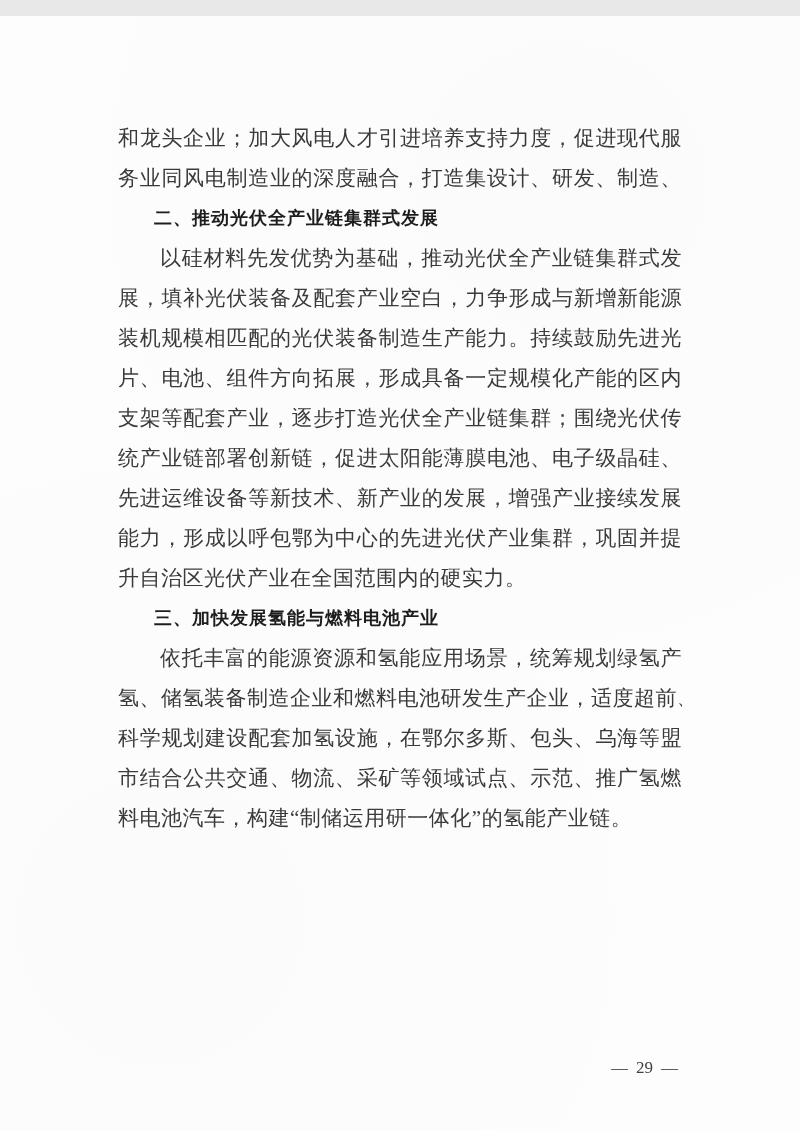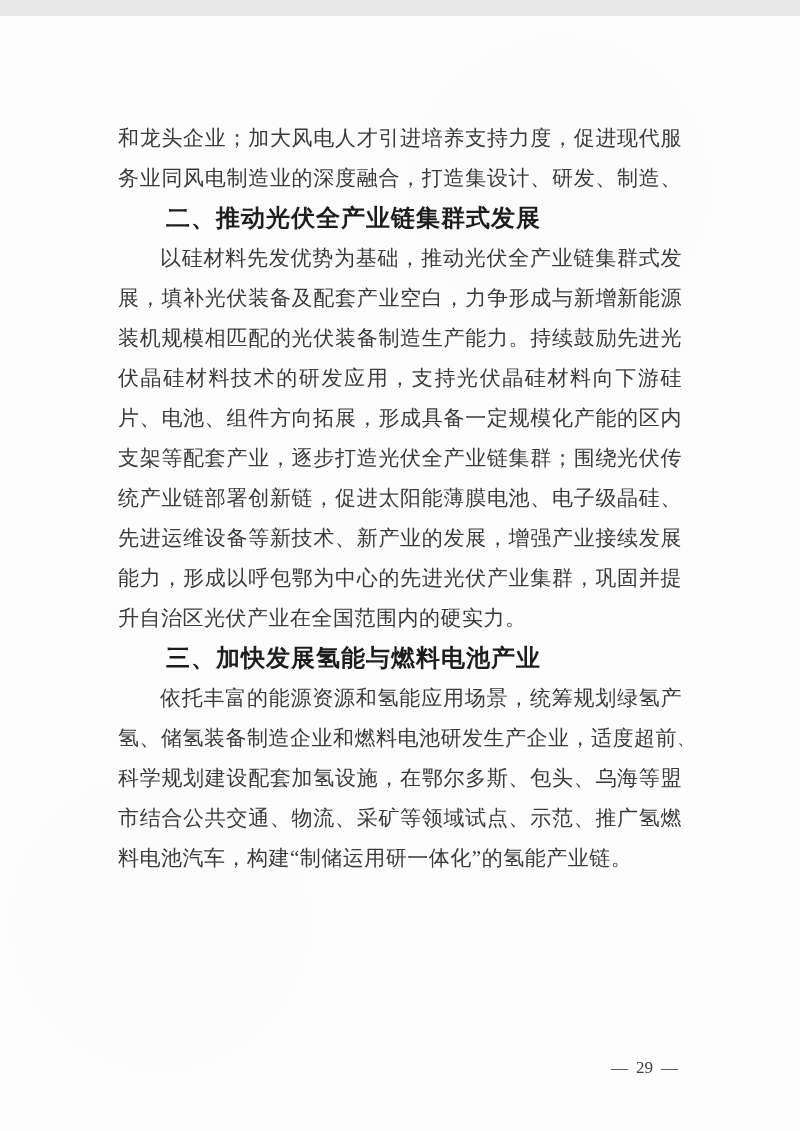--- a/index.html
+++ b/index.html
@@ -39,21 +39,21 @@
   .line.el {
     text-align: left;
     text-align-last: left;
   }
   .line.indent {
     text-indent: 2em;
   }
   .line.heading {
     font-family: "Liberation Sans", "DejaVu Sans", sans-serif;
     font-weight: bold;
-    font-size: 24px;
+    font-size: 18px;
     color: #1d1d1d;
     text-indent: 2em;
     text-align: left;
     text-align-last: left;
     letter-spacing: 1px;
   }
   .page-footer {
     position: absolute;
     top: 1042px;
     right: 122px;
@@ -75,21 +75,20 @@
     <div class="para">
       <div class="line jl">和龙头企业；加大风电人才引进培养支持力度，促进现代服</div>
       <div class="line jl">务业同风电制造业的深度融合，打造集设计、研发、制造、</div>
     </div>
 
     <section>
       <h2 class="line heading" style="margin:0">二、推动光伏全产业链集群式发展</h2>
       <div class="line jl indent">以硅材料先发优势为基础，推动光伏全产业链集群式发</div>
       <div class="line jl">展，填补光伏装备及配套产业空白，力争形成与新增新能源</div>
       <div class="line jl">装机规模相匹配的光伏装备制造生产能力。持续鼓励先进光</div>
-      <div class="line jl">伏晶硅材料技术的研发应用，支持光伏晶硅材料向下游硅</div>
       <div class="line jl">片、电池、组件方向拓展，形成具备一定规模化产能的区内</div>
       <div class="line jl">支架等配套产业，逐步打造光伏全产业链集群；围绕光伏传</div>
       <div class="line jl">统产业链部署创新链，促进太阳能薄膜电池、电子级晶硅、</div>
       <div class="line jl">先进运维设备等新技术、新产业的发展，增强产业接续发展</div>
       <div class="line jl">能力，形成以呼包鄂为中心的先进光伏产业集群，巩固并提</div>
       <div class="line el">升自治区光伏产业在全国范围内的硬实力。</div>
     </section>
 
     <section>
       <h2 class="line heading" style="margin:0">三、加快发展氢能与燃料电池产业</h2>

